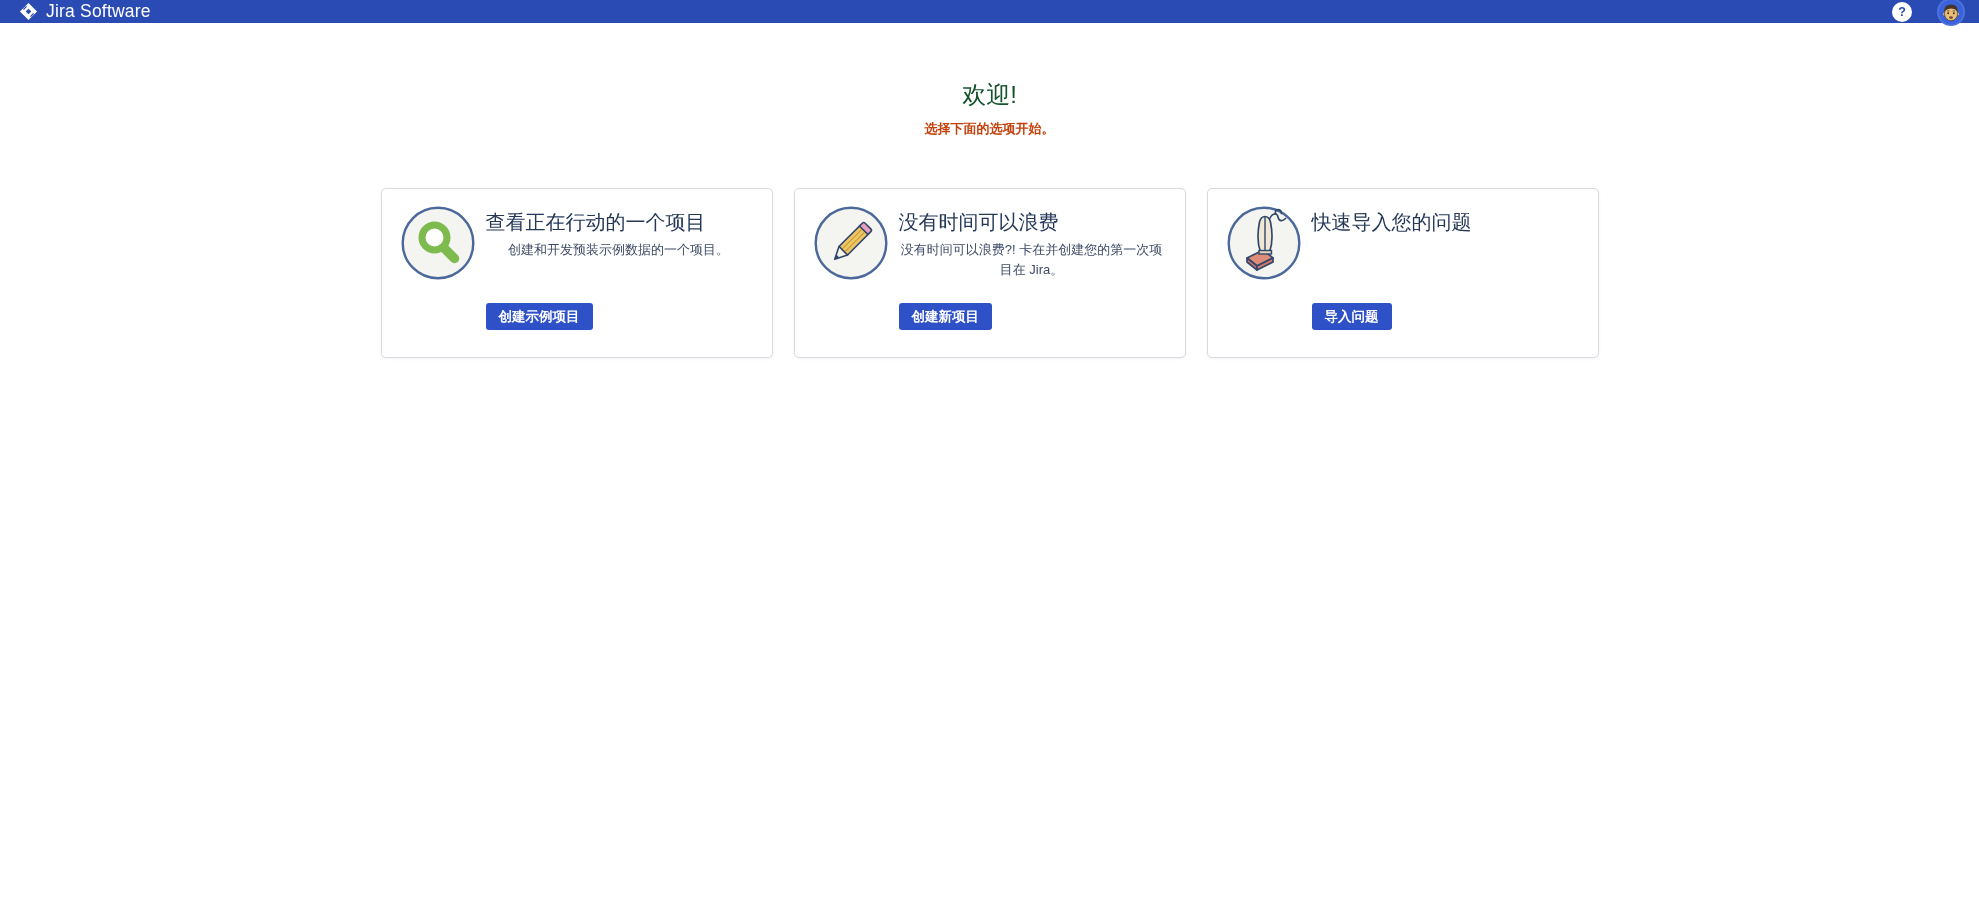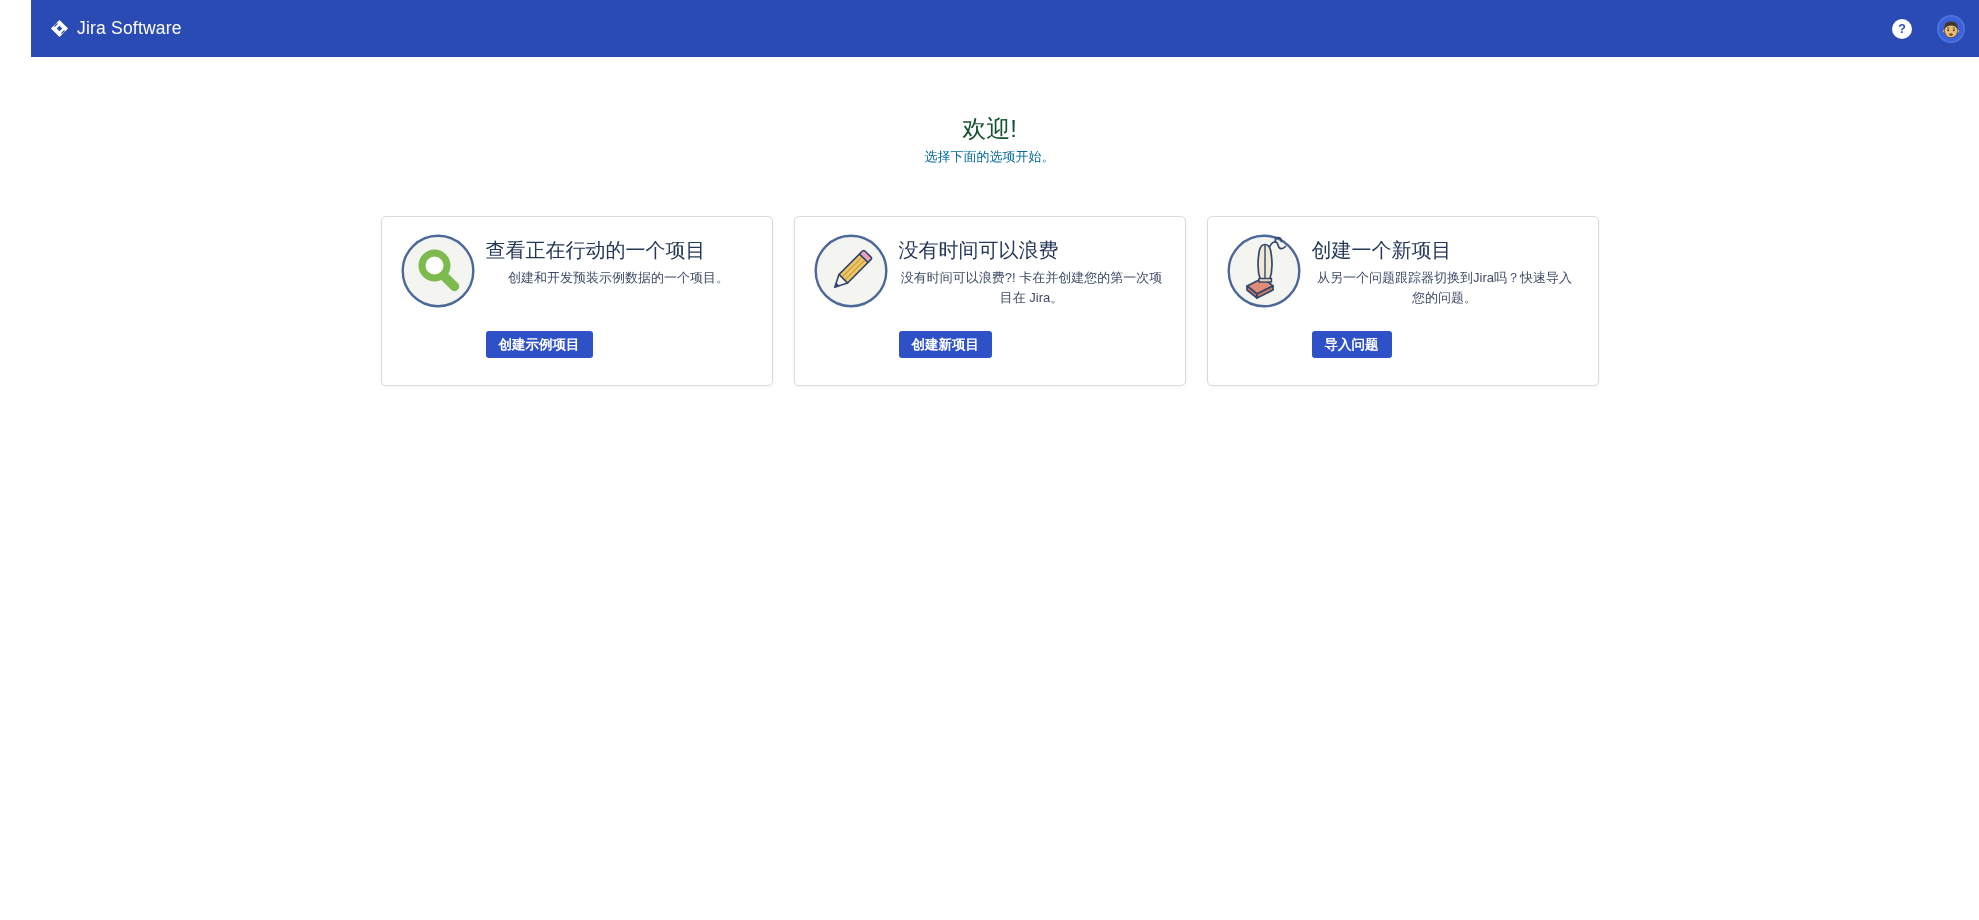--- a/index.html
+++ b/index.html
@@ -5,26 +5,25 @@
   * { box-sizing: border-box; margin: 0; padding: 0; }
   html, body { width: 1979px; height: 920px; overflow: hidden; }
   body {
     font-family: "Liberation Sans", "DejaVu Sans", sans-serif;
     background: #FFFFFF;
     color: #253858;
   }
 
   
   .navbar {
-    height: 57px;
+    height: 23px;
     background: #2A4AB4;
     display: flex;
     align-items: center;
     padding: 0 14px 0 19px;
-    margin-left: 31px;
   }
   .brand { display: flex; align-items: center; gap: 8px; cursor: pointer; }
   .brand-logo { display: flex; align-items: center; }
   .brand-name {
     color: #FFFFFF;
     font-size: 17.5px;
     font-weight: 500;
     letter-spacing: 0.2px;
   }
   .nav-spacer { flex: 1; }
@@ -48,23 +47,24 @@
 
   
   .main { padding-top: 59px; text-align: center; }
   .welcome-title {
     font-size: 24px;
     font-weight: 500;
     color: #14532d;
     line-height: 1.1;
   }
   .welcome-subtitle {
-    margin-top: 6px;
+    margin-top: 12px;
     font-size: 13px;
-    color: #0369a1;
+    color: #c2410c;
+    font-weight: bold;
   }
 
   
   .cards {
     margin-top: 50px;
     display: flex;
     justify-content: center;
     gap: 21px;
   }
   .card {
@@ -193,20 +193,19 @@
           <path d="M48.5 8 C 47 2.5, 54.5 2, 54.5 7.5" fill="none" stroke="#33476B" stroke-width="1.7" stroke-linecap="round"></path>
           <polygon points="20,52 36,44 46,52 30,60" fill="#DE8B78" stroke="#33476B" stroke-width="1.7" stroke-linejoin="round"></polygon>
           <polygon points="20,52 30,60 30,64 20,56" fill="#D97A68" stroke="#33476B" stroke-width="1.7" stroke-linejoin="round"></polygon>
           <polygon points="30,60 46,52 46,56 30,64" fill="#D97A68" stroke="#33476B" stroke-width="1.7" stroke-linejoin="round"></polygon>
           <path d="M32.5 16 Q29 34 33.5 46 L42.5 46 Q47 34 43.5 16 Q42 10.5 38 10.5 Q34 10.5 32.5 16 Z" fill="#EFE8D4" stroke="#33476B" stroke-width="1.7"></path>
           <line x1="38" y1="11" x2="38" y2="46" stroke="#33476B" stroke-width="1.4"></line>
           <rect x="32" y="44.5" width="12.5" height="3.5" fill="#E0D5B8" stroke="#33476B" stroke-width="1.4"></rect>
         </svg>
       </span>
       <div class="card-body">
-        <h2 class="card-title">创建一个新项目</h2>
-        <p class="card-desc">从另一个问题跟踪器切换到Jira吗？快速导入您的问题。</p>
+        <h2 class="card-title">快速导入您的问题</h2>
       </div>
       <button class="card-btn">导入问题</button>
     </section>
 
   </div>
 </main>
 
 </body></html>

